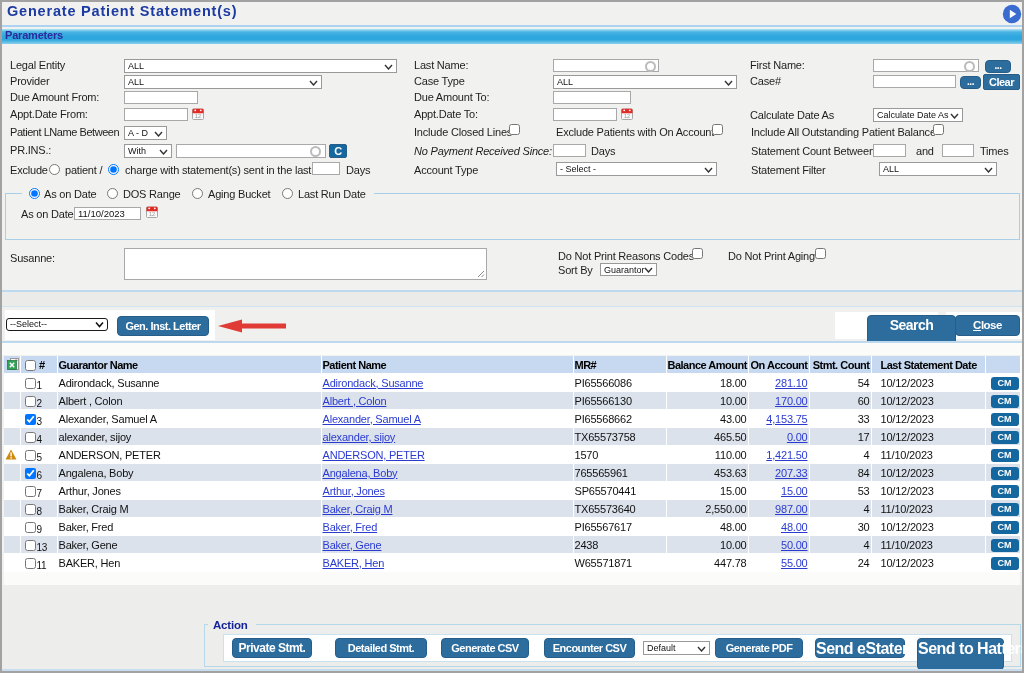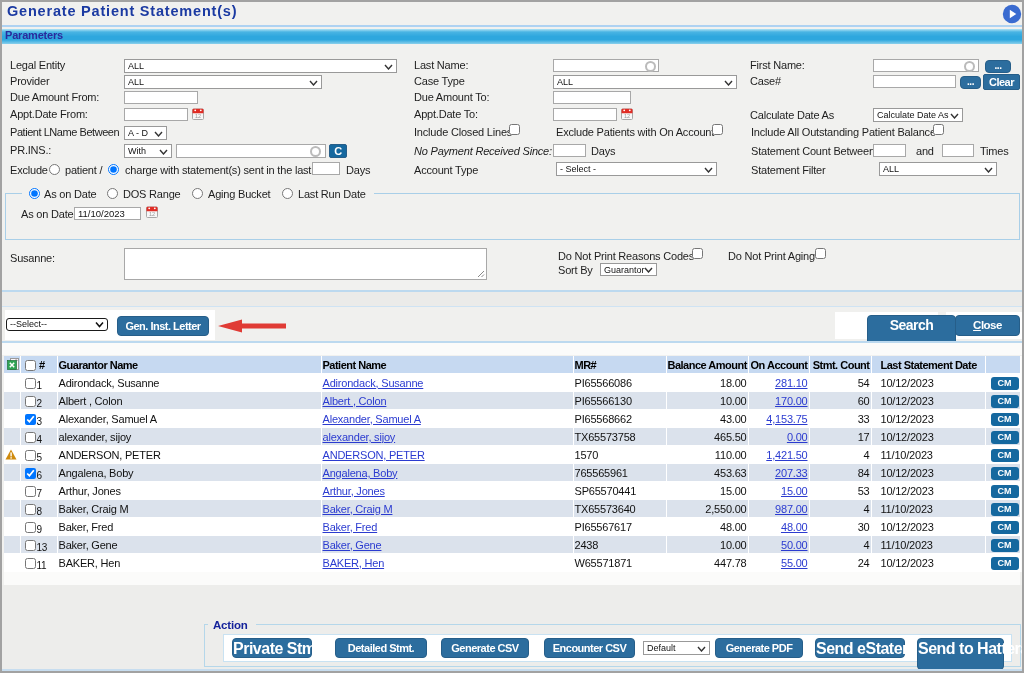--- a/index.html
+++ b/index.html
@@ -361,21 +361,21 @@
   </tbody>
       </table>
   </div>
 
   <div class="abs" style="left:2px;top:570px;width:1016px;height:13px;background:#fbfbfa;"></div>
   <div class="abs" style="left:0px;top:583px;width:1020px;height:85px;background:#ededeb;"></div>
   <div class="abs" style="left:202px;top:622px;width:817px;height:43px;box-sizing:border-box;border:1px solid #b5d7ea;"></div>
   <div class="abs" style="left:206px;top:619px;width:48px;height:10px;background:#ededeb;"></div>
   <div class="lbl" style="left:211px;top:618px;font-weight:bold;color:#15239b;font-size:11.5px;">Action</div>
   <div class="abs" style="left:221px;top:632px;width:789px;height:28px;box-sizing:border-box;border:1px solid #c9e2f2;background:#fff;"></div>
-  <div class="btn" style="left:230px;top:636px;width:80px;height:20px;font-size:16px;line-height:19px;">Private Stmt.</div>
+  <div class="btn" style="left:230px;top:636px;width:80px;height:20px;font-size:12px;line-height:19px;">Private Stmt.</div>
   <div class="btn" style="left:333px;top:636px;width:92px;height:20px;font-size:11px;line-height:19px;">Detailed Stmt.</div>
   <div class="btn" style="left:439px;top:636px;width:88px;height:20px;font-size:11px;line-height:19px;">Generate CSV</div>
   <div class="btn" style="left:542px;top:636px;width:91px;height:20px;font-size:11px;line-height:19px;">Encounter CSV</div>
   <div class="seld" style="left:641px;top:639px;width:67px;">Default<svg width="9" height="6">
         <path d="M1 1 L4.5 5 L8 1" stroke="#333" stroke-width="1.4" fill="none"></path>
       </svg></div>
   <div class="btn" style="left:713px;top:636px;width:88px;height:20px;font-size:11px;line-height:19px;">Generate PDF</div>
   <div class="btn" style="left:813px;top:636px;width:90px;height:20px;font-size:16px;line-height:19px;">Send eStatement</div>
   <div class="btn" style="left:915px;top:636px;width:87px;height:32px;font-size:16px;line-height:19px;">Send to Hatteras</div>
   <div class="abs" style="left:0px;top:667px;width:1020px;height:2px;background:#c7ddef;"></div>

